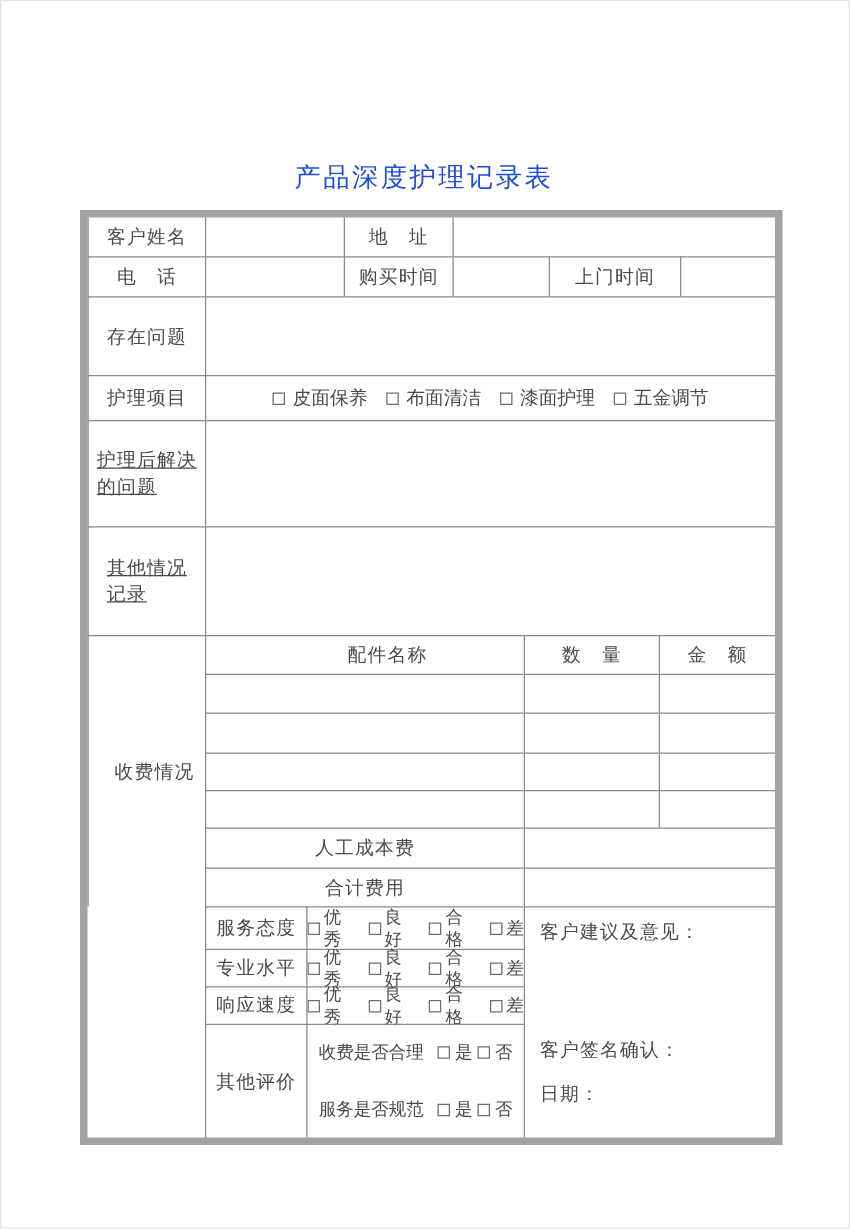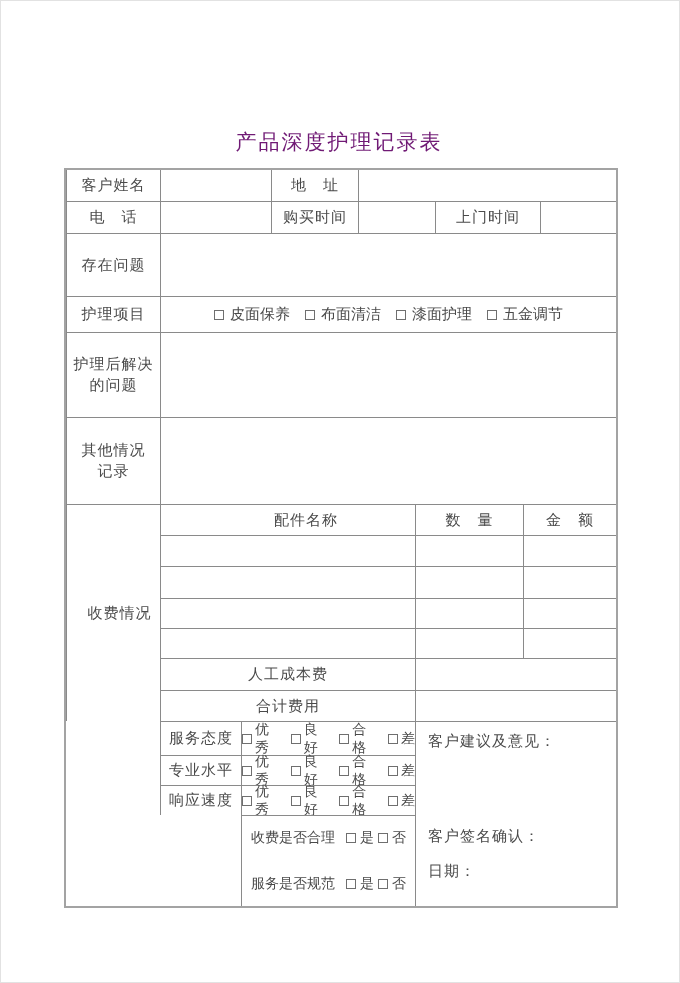--- a/index.html
+++ b/index.html
@@ -3,34 +3,34 @@
 <meta charset="utf-8">
 <style>
   html,body{margin:0;padding:0;background:#fff;}
   .page{
     position:relative;width:680px;height:983px;background:#fff;
     border:1px solid #e2e2e2;box-sizing:border-box;overflow:hidden;
     font-family:"DejaVu Sans",sans-serif;color:#4a4a4a;
   }
   .title{
     position:absolute;left:63px;top:127px;width:550px;text-align:center;
-    font-size:21px;letter-spacing:2px;color:#701a75;font-weight:normal;
+    font-size:21px;letter-spacing:2px;color:#1d4ed8;font-weight:normal;
   }
   .tbl{
     position:absolute;left:63px;top:167px;width:550px;height:736px;
-    border:2px solid #a3a3a3;box-sizing:content-box;
+    border:6px solid #a3a3a3;box-sizing:content-box;
   }
   .cell{
     position:absolute;box-sizing:border-box;
     border-left:1px solid #8a8a8a;border-top:1px solid #8a8a8a;
     display:flex;align-items:center;justify-content:center;
     font-size:15px;letter-spacing:1px;
   }
   .notop{border-top:none;}
-  .multiline{white-space:pre-line;text-align:center;line-height:21px;}
+  .multiline{white-space:pre-line;text-align:left;line-height:21px;text-decoration:underline;}
   .cb{
     display:inline-block;width:10px;height:10px;
     border:1px solid #6f6f6f;box-sizing:border-box;flex:none;
     background:#fff;vertical-align:middle;
   }
   .optline{display:flex;align-items:center;letter-spacing:0;}
   .grp{display:flex;align-items:center;}
   .care .grp{margin-right:15px;}
   .care .grp:last-child{margin-right:0;}
   .care .cb{margin-right:6px;}
@@ -190,20 +190,21 @@
             <span class="cb"></span>
             <span>合格</span>
           </span>
         <span class="grp">
             <span class="cb"></span>
             <span>差</span>
           </span>
       </div>
     </div>
 
+    <div class="cell" style="left:94px;top:645px;width:81px;height:91px;">其他评价</div>
     <div class="cell otherbox" style="left:175px;top:645px;width:174px;height:91px;">
       <div class="qline">
         <span>收费是否合理</span>
         <span class="yn">
           <span class="cb"></span>
             <span>是</span>
           <span class="cb"></span>
             <span>否</span>
         </span>
       </div>

